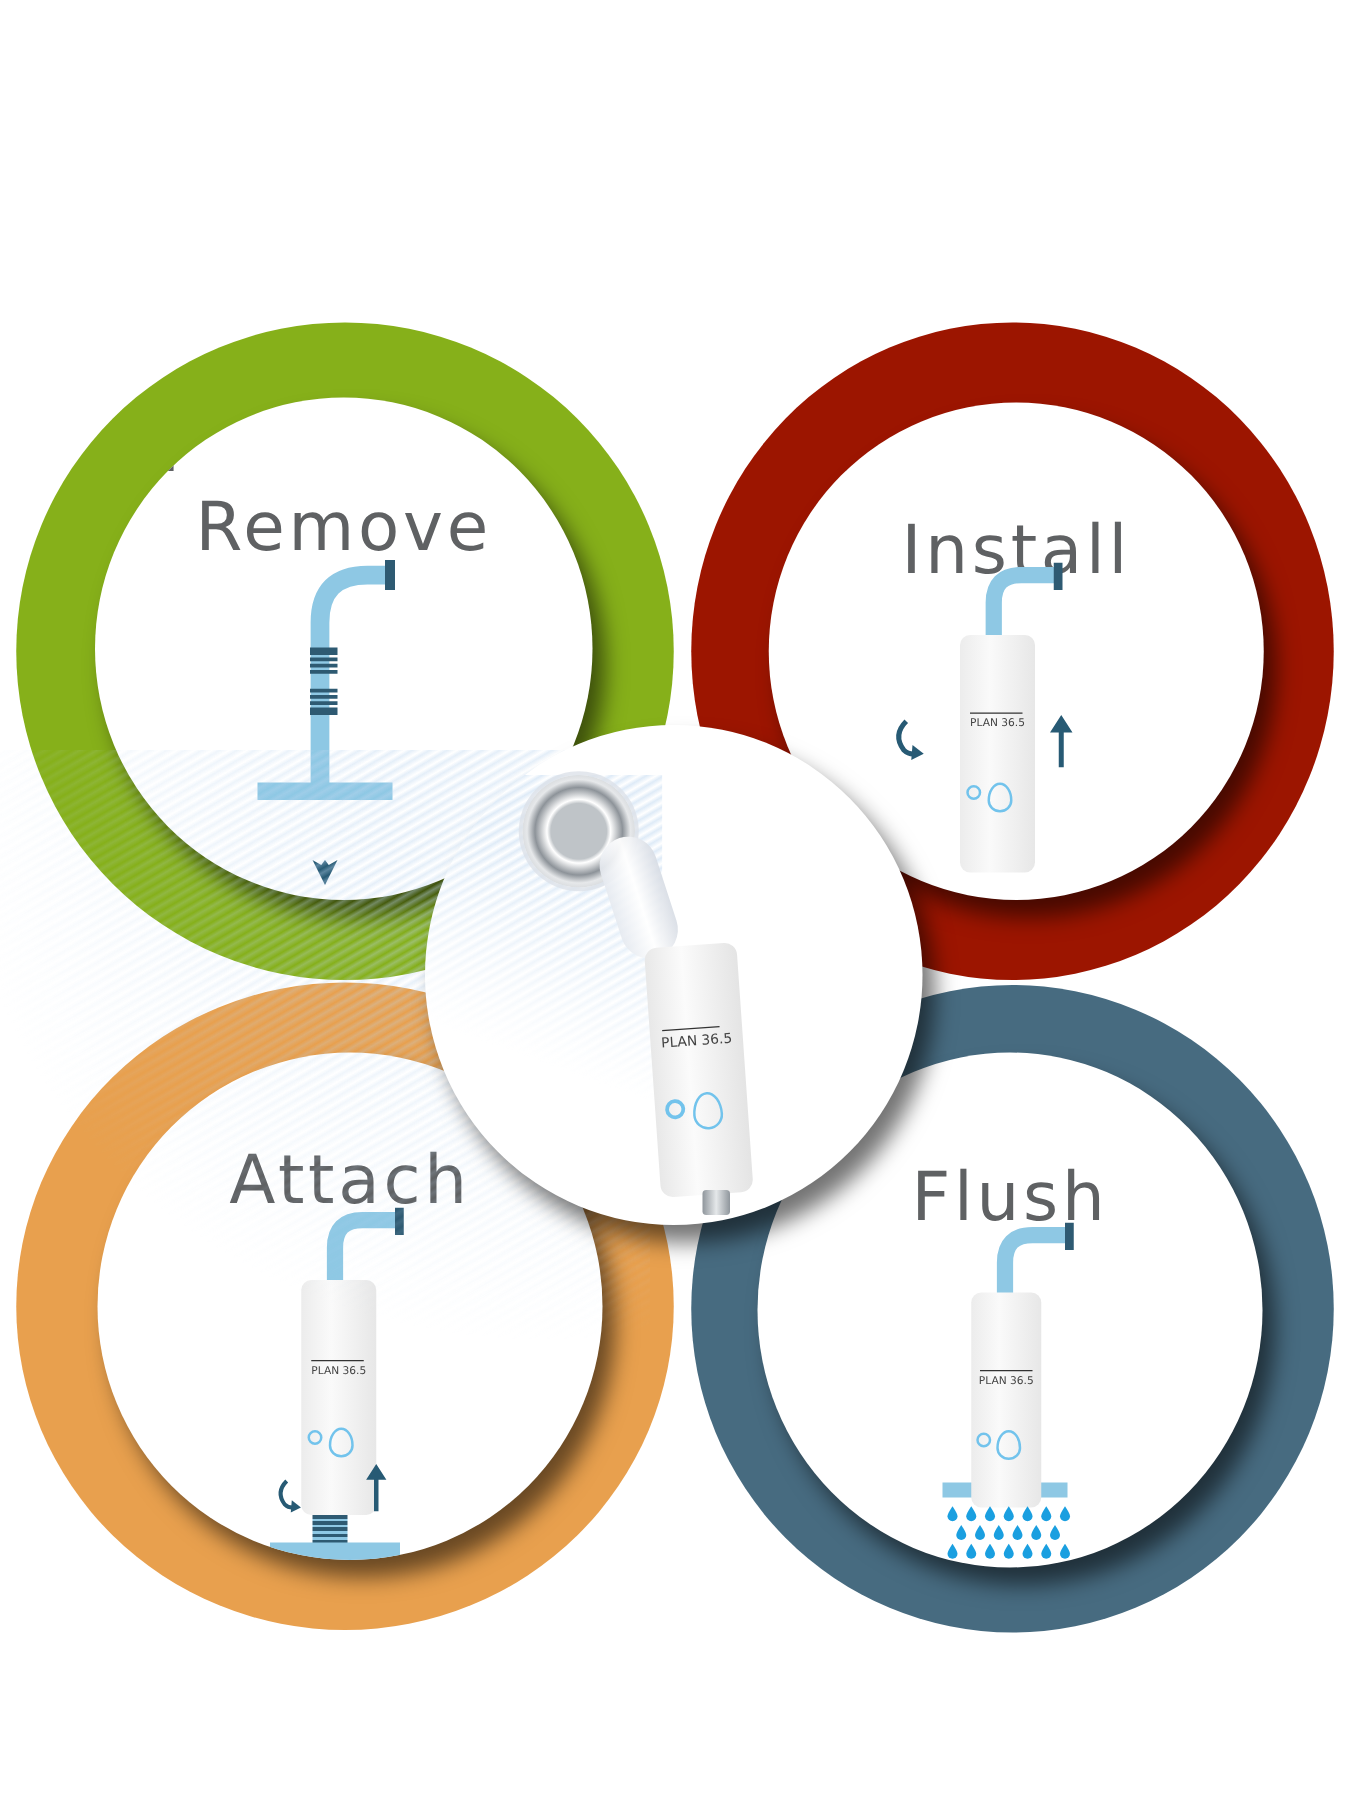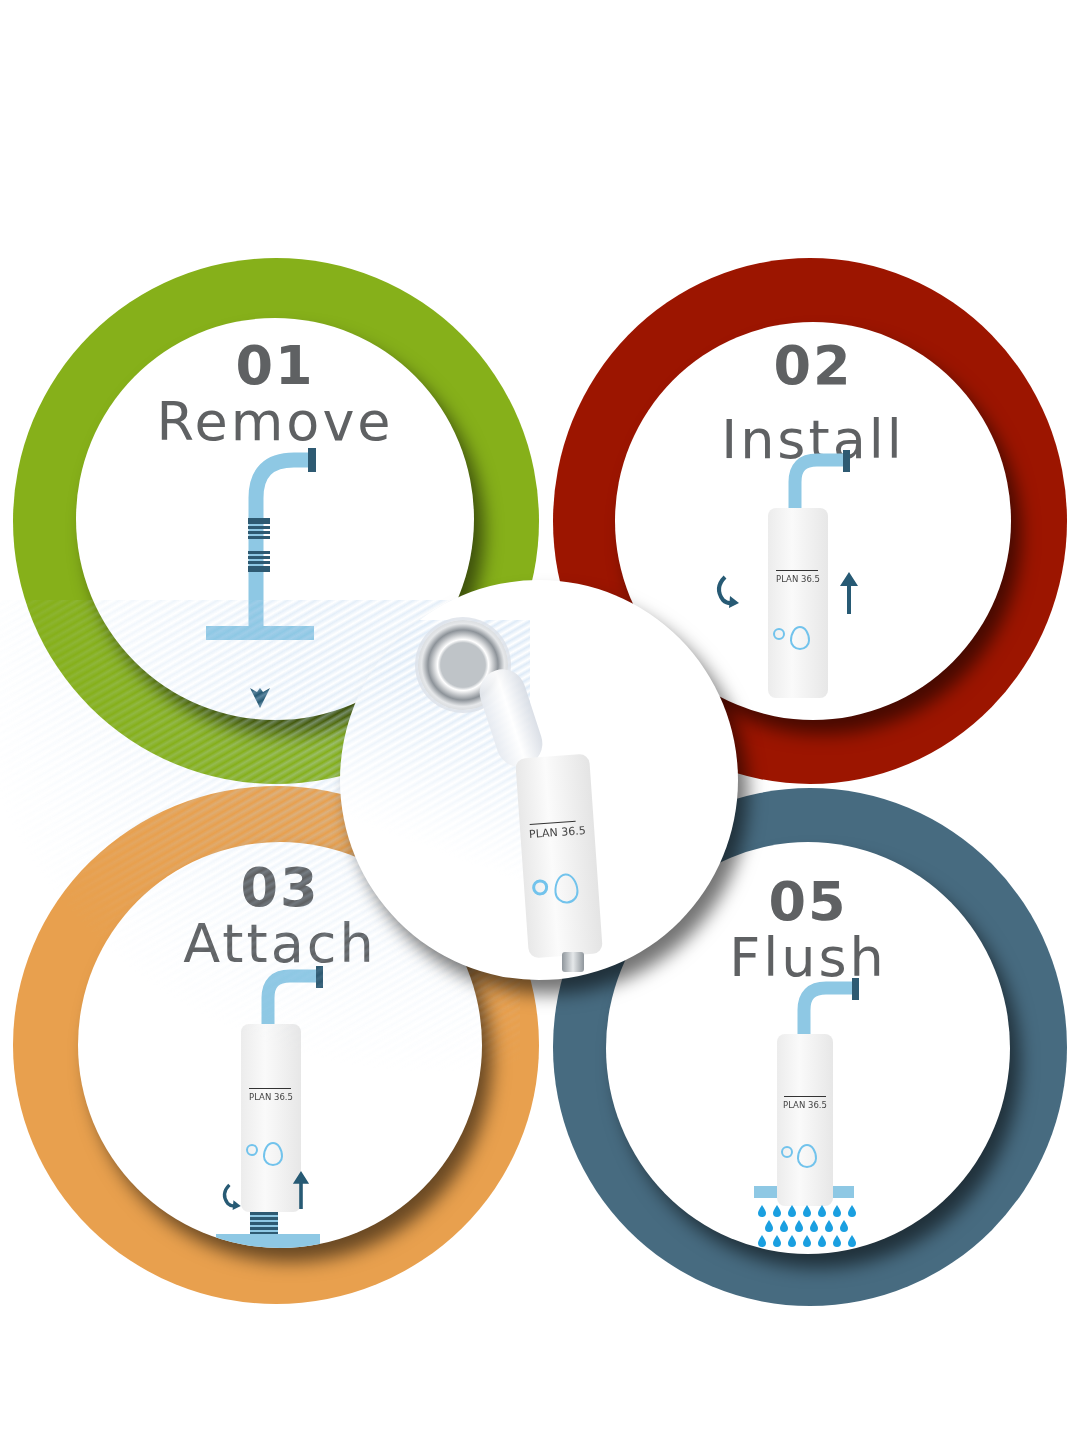--- a/index.html
+++ b/index.html
@@ -1,20 +1,20 @@
 <!DOCTYPE html>
 <html><head>
 <meta charset="utf-8">
 <style>
   html, body { margin:0; padding:0; background:#ffffff; }
   body { width:1080px; height:1440px; position:relative; overflow:hidden; font-family:"DejaVu Sans", sans-serif; }
   .abs { position:absolute; }
   .ring { position:absolute; border-radius:50%; }
   .inner { position:absolute; border-radius:50%; background:#ffffff; box-shadow: 10px 14px 18px rgba(0,0,0,0.55); overflow:hidden; }
-  .step-num { position:absolute; left:0; right:0; text-align:center; font-family:"DejaVu Sans", sans-serif; font-weight:bold; font-size:54px; color:#5f6163; letter-spacing:2px; }
+  .step-num { position:absolute; left:0; right:0; font-family:"DejaVu Sans", sans-serif; font-weight:bold; font-size:46px; color:#5f6163; letter-spacing:2px; }
   .step-label { position:absolute; left:0; right:0; text-align:center; font-family:"DejaVu Sans", sans-serif; font-size:54px; color:#5f6163; letter-spacing:3px; }
   .spray { position:absolute; left:-40px; top:600px; width:560px; height:480px; pointer-events:none;
     background: repeating-linear-gradient(150deg, rgba(190,215,240,0.0) 0px, rgba(190,215,240,0.45) 3px, rgba(255,255,255,0) 7px);
     transform: rotate(0deg);
     -webkit-mask-image: radial-gradient(ellipse at 85% 10%, #000 20%, transparent 70%);
     mask-image: radial-gradient(ellipse at 85% 10%, #000 20%, transparent 70%);
     opacity:.9; }
 </style>
 </head>
 <body>

